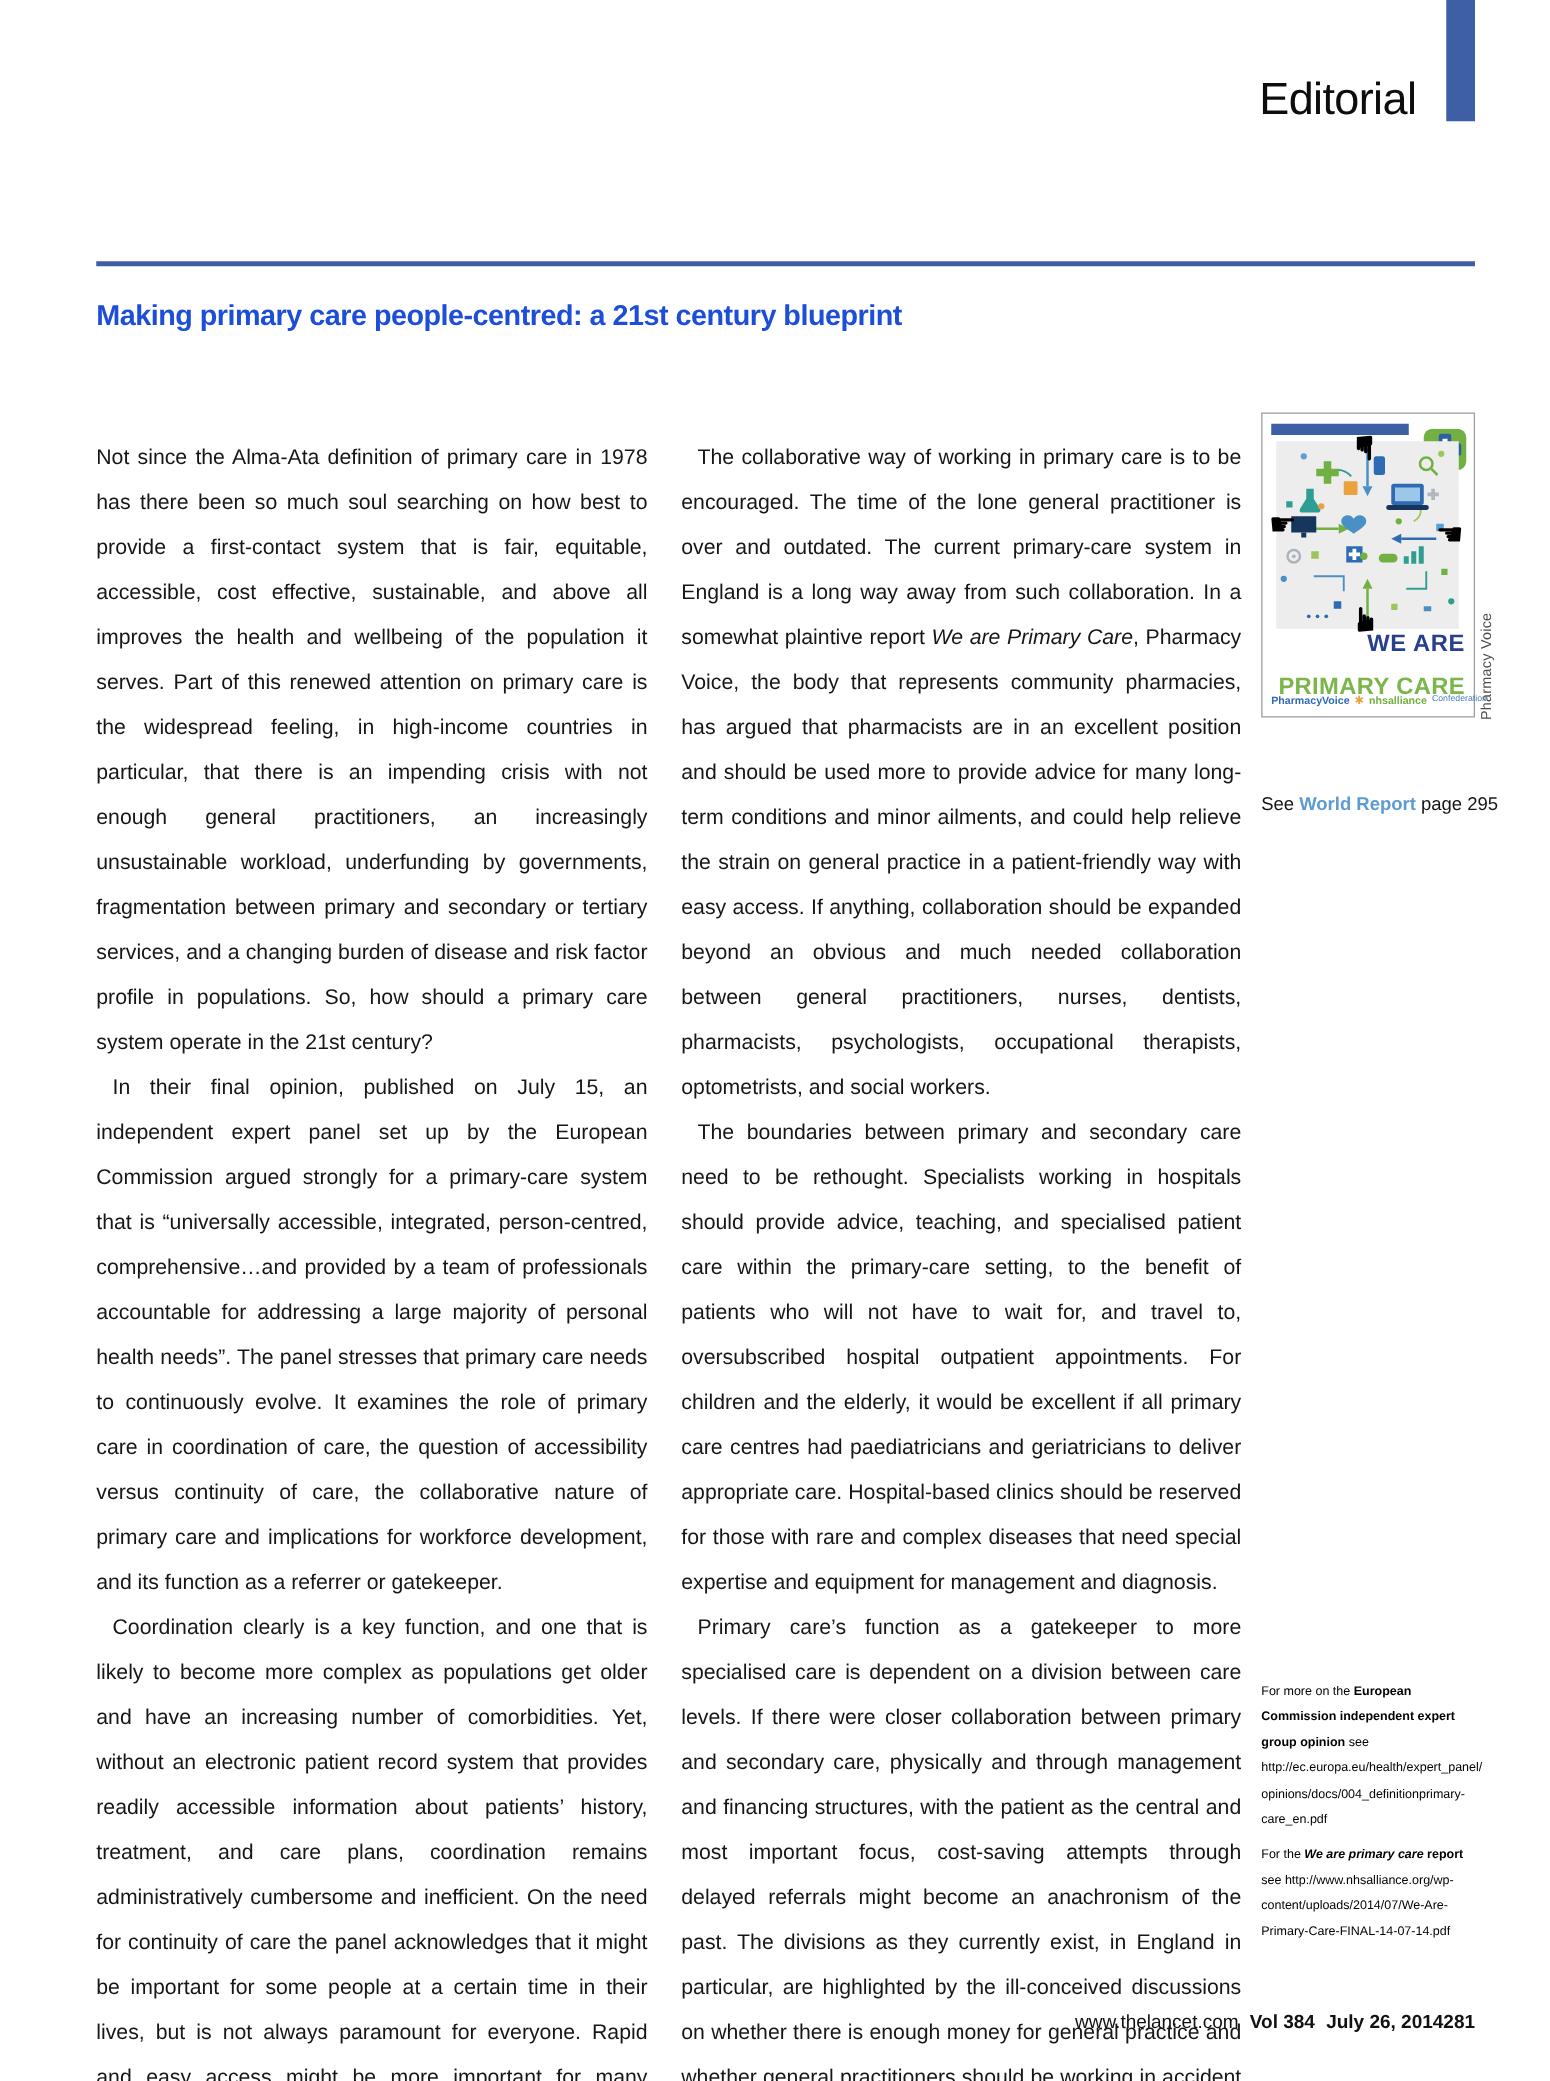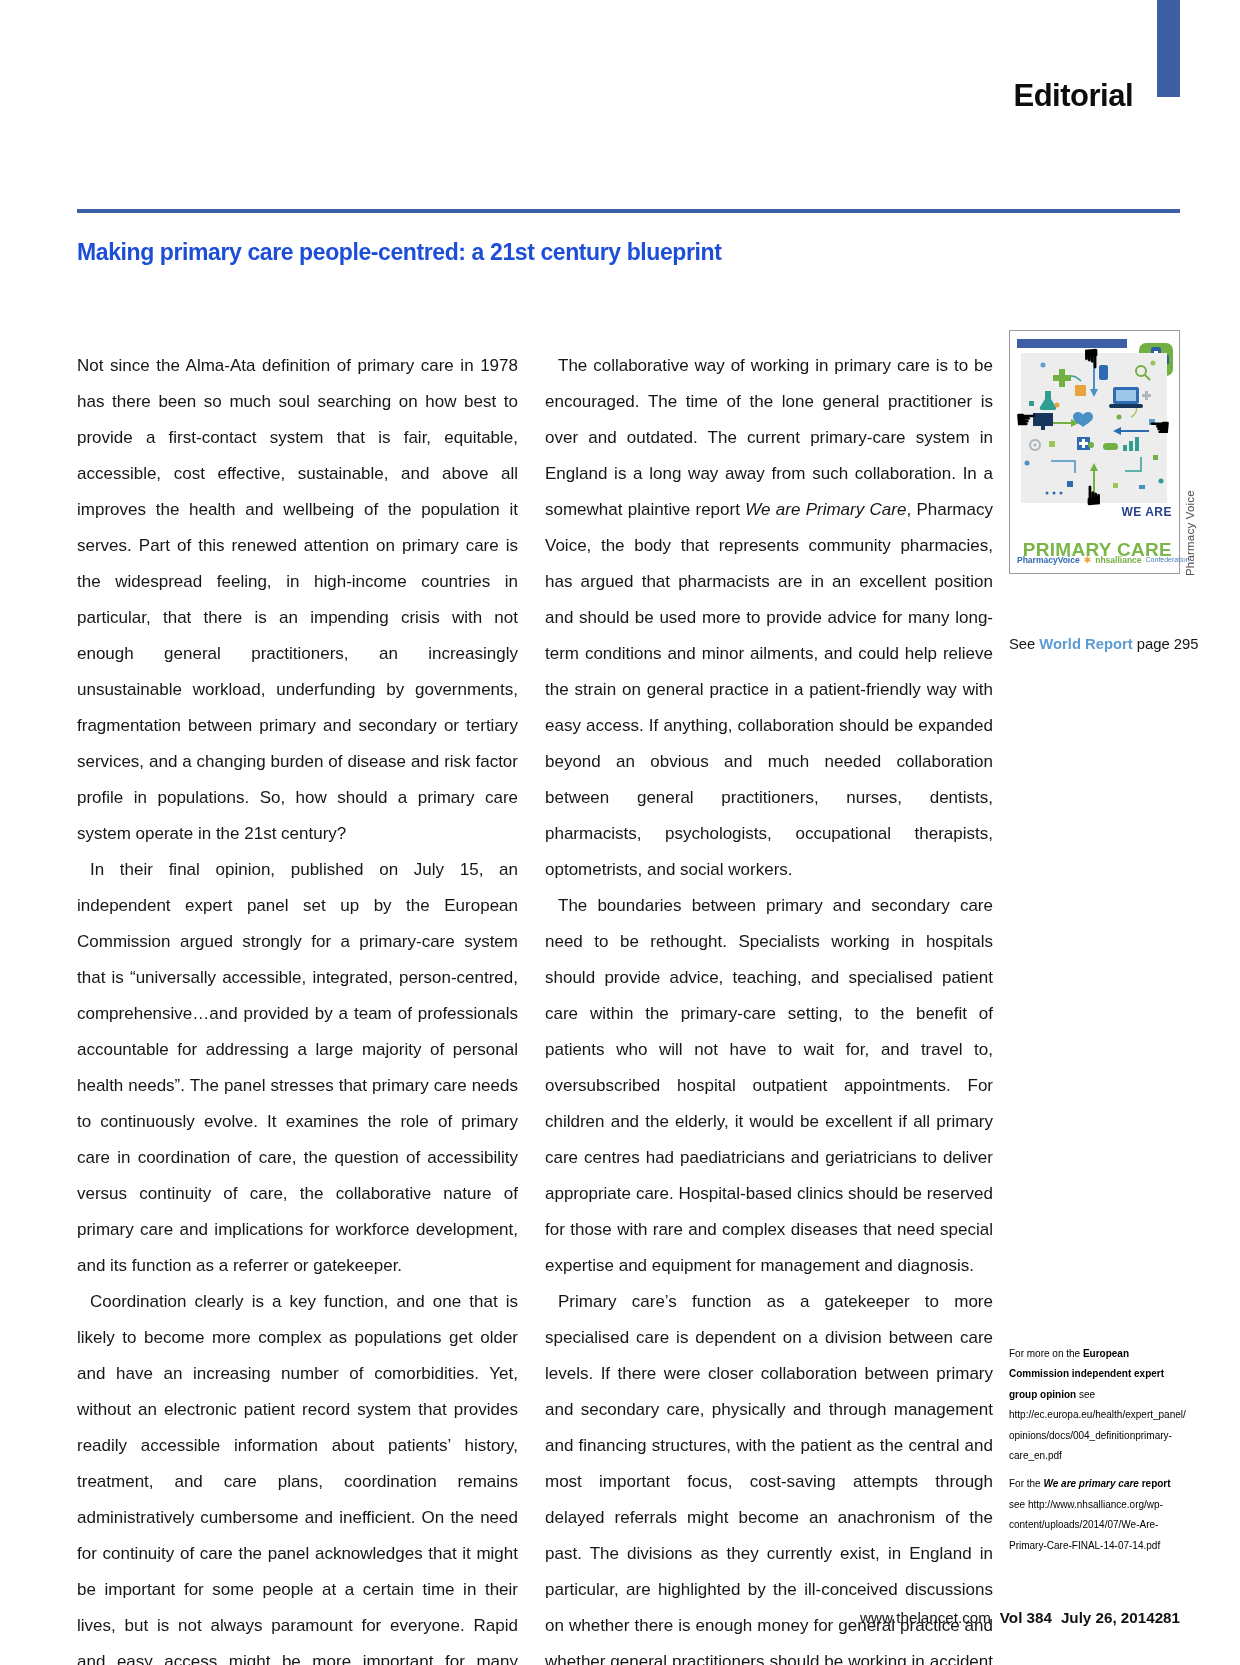--- a/index.html
+++ b/index.html
@@ -1,22 +1,22 @@
 <!DOCTYPE html>
 <html><head>
 <meta charset="utf-8">
 <style>
   html,body{margin:0;padding:0;background:#fff;}
   .page{position:relative;width:1240px;height:1665px;background:#fff;overflow:hidden;
         font-family:"Liberation Sans",sans-serif;color:#121212;}
 
   
   .editorial-bar{position:absolute;left:1157px;top:0;width:23px;height:97px;background:#3e5fa6;}
-  .editorial-label{position:absolute;top:58px;right:107px;font-size:31px;font-weight:bold;
-        letter-spacing:-0.5px;color:#0d0d0d;margin-top:20px;}
+  .editorial-label{position:absolute;top:58px;right:107px;font-size:36px;font-weight:normal;
+        letter-spacing:-0.5px;color:#0d0d0d;}
   .top-rule{position:absolute;left:77px;top:209px;width:1103px;height:4px;background:#3e5fa6;}
 
   
   .title{position:absolute;left:77px;top:239px;width:940px;margin:0;font-size:23px;
         font-weight:bold;letter-spacing:-0.4px;color:#1d4ed8;}
 
   
   .columns{position:absolute;left:77px;top:304px;width:916px;display:flex;gap:27px;}
   .col{font-size:17px;line-height:36px;text-align:justify;color:#161616;margin-top:44px;}
   .col1{width:441px;}
@@ -30,21 +30,21 @@
   .cover{position:absolute;left:1009px;top:330px;width:171px;height:244px;margin:0;
         background:#fff;border:1px solid #9b9b9b;box-sizing:border-box;}
   .cover-topbar{position:absolute;left:7px;top:8px;width:110px;height:9px;background:#3e5fa6;}
   .cover-cross{position:absolute;right:4px;top:12px;width:40px;height:36px;}
   .cover-collage{position:absolute;left:11px;top:22px;width:146px;height:150px;background:#ededed;}
   .hand{position:absolute;color:#000;font-family:"DejaVu Sans",sans-serif;line-height:1;}
   .hand-down{left:58px;top:-8px;font-size:27px;transform:rotate(90deg);}
   .hand-up{left:60px;bottom:-6px;font-size:27px;transform:rotate(-90deg);}
   .hand-right{left:-6px;top:54px;font-size:25px;}
   .hand-left{right:-4px;top:62px;font-size:25px;}
-  .cover-we{position:absolute;right:7px;top:174px;font-size:12px;font-weight:bold;
+  .cover-we{position:absolute;right:7px;top:174px;font-size:19px;font-weight:bold;
         color:#27408e;letter-spacing:0.5px;}
   .cover-pc{position:absolute;right:7px;top:192px;font-size:19px;font-weight:bold;
         color:#7ab648;letter-spacing:0.3px;margin-top:16px;}
   .cover-logos{position:absolute;left:7px;top:221px;width:159px;height:15px;display:flex;
         align-items:center;gap:4px;white-space:nowrap;}
   .logo-pv{color:#2f6bb3;font-weight:bold;font-size:8.5px;}
   .logo-flower{color:#e8a33d;font-size:9px;}
   .logo-nhs{color:#72b043;font-weight:bold;font-size:8.5px;}
   .logo-conf{color:#4a7fb5;font-size:7px;}
   .logo-swoosh{display:inline-block;width:32px;height:11px;background:#16365c;

